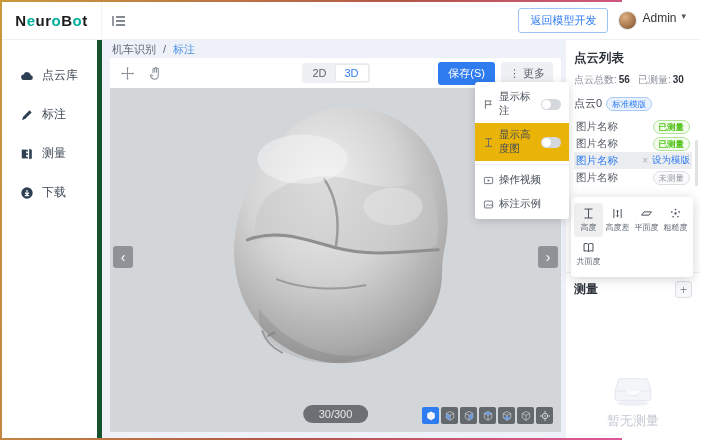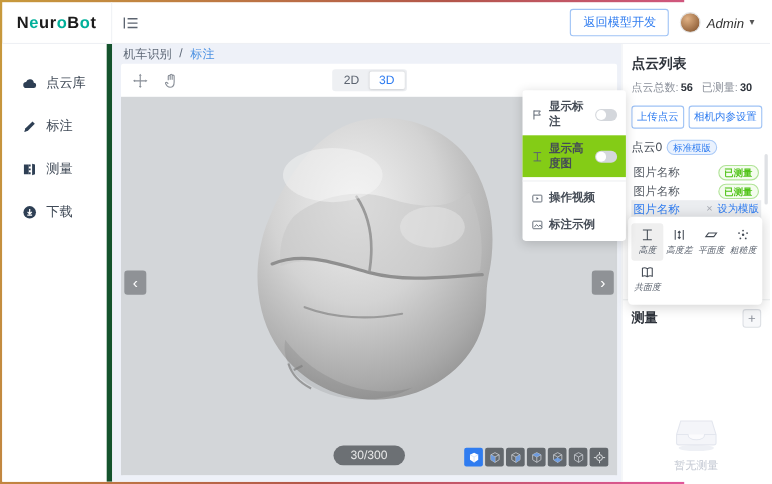--- a/index.html
+++ b/index.html
@@ -10,21 +10,21 @@
   .app { position:relative; width:698px; height:436px; background:#fff; overflow:hidden; display:flex; flex-direction:column; }
 
   
   .header { height:38px; display:flex; align-items:center; border-bottom:1px solid #eef0f4; flex:0 0 38px; }
   .logo-box { width:100px; height:100%; display:flex; align-items:center; justify-content:center; border-right:1px solid #f0f2f5; }
   .logo { font-size:15px; font-weight:bold; letter-spacing:.5px; color:#1b1b1b; }
   .logo .accent { color:#00b09a; }
   .collapse { margin-left:10px; cursor:pointer; display:flex; align-items:center; }
   .header-right { margin-left:auto; display:flex; align-items:center; gap:10px; padding-right:14px; }
   .btn-outline-blue { border:1px solid #9ec2f5; color:#2f7cf0; background:#fff; border-radius:3px; font-size:11px; padding:4px 11px; cursor:pointer; }
-  .user { display:flex; align-items:center; gap:5px; cursor:pointer;font-style:italic; }
+  .user { display:flex; align-items:flex-start; gap:5px; cursor:pointer; }
   .avatar { width:19px; height:19px; border-radius:50%; background:radial-gradient(circle at 35% 30%,#e0b184,#9a6a42 70%,#6d4628); border:1px solid #e2e2e2; }
   .caret { font-size:9px; color:#555; }
 
   
   .body { flex:1; display:flex; min-height:0; }
   .sidebar { width:100px; background:#fff; border-right:5px solid #14532d; padding-top:16px; }
   .side-item { display:flex; align-items:center; gap:8px; padding:11px 0 11px 18px; font-size:12px; color:#404a57; cursor:pointer; }
   .side-item svg { flex:0 0 auto; }
 
   .main { flex:1; background:#eef1f8; display:flex; flex-direction:column; min-width:0; }
@@ -44,23 +44,23 @@
   .viewport { flex:1; background:#d3d6d9; position:relative; overflow:hidden; }
   .nav-arrow { position:absolute; top:46%; width:20px; height:22px; background:rgba(130,134,138,.85); border:none; border-radius:3px; color:#fff; font-size:14px; line-height:20px; text-align:center; cursor:pointer; padding:0; }
   .nav-prev { left:3px; } .nav-next { right:3px; }
   .page-pill { position:absolute; left:50%; transform:translateX(-50%); bottom:9px; background:rgba(80,83,87,.78); color:#e8e8e8; font-size:11px; padding:3px 16px; border-radius:11px; }
   .view-btns { position:absolute; right:8px; bottom:8px; display:flex; gap:2px; }
   .vbtn { width:17px; height:17px; border:none; border-radius:2px; background:#63686d; display:flex; align-items:center; justify-content:center; cursor:pointer; padding:0; }
   .vbtn.active { background:#2f7cf0; }
 
   
   .menu { position:absolute; top:24px; right:-8px; width:94px; background:#fff; border-radius:3px;
-          box-shadow:0 2px 10px rgba(0,0,0,.16); padding:3px 0; z-index:30;font-weight:bold; }
+          box-shadow:0 2px 10px rgba(0,0,0,.16); padding:3px 0; z-index:30; }
   .menu-row { display:flex; align-items:center; gap:5px; padding:5px 8px; font-size:10.5px; color:#454c56; cursor:pointer; }
-  .menu-row.hl { background:#84cc16; }
+  .menu-row.hl { background:#eab308; }
   .menu-sep { border-top:1px solid #eef0f2; margin:3px 0; }
   .toggle { width:20px; height:11px; border-radius:6px; background:#d4d7dc; position:relative; margin-left:auto; flex:0 0 20px; }
   .toggle::after { content:""; position:absolute; top:1px; left:1px; width:9px; height:9px; border-radius:50%; background:#fff; }
   .mlabel { flex:1; }
 
   
   .panel { width:135px; background:#fff; border-left:1px solid #eef0f4; position:relative; padding:10px 8px 0 8px; font-size:11px; }
   .panel-title { font-size:12.5px; font-weight:bold; color:#2e333b; }
   .stats { display:flex; gap:8px; margin-top:6px; color:#8a8f99; font-size:10px; white-space:nowrap; }
   .stats b { color:#2e333b; margin-left:2px; }
@@ -77,31 +77,31 @@
   .img-row { display:flex; align-items:center; height:17px; padding:0 2px; color:#555b64; cursor:pointer; }
   .img-row .nm { flex:1; font-size:10.5px; }
   .img-row.sel { background:#ebedf0; }
   .img-row.sel .nm { color:#2f7cf0; }
   .row-x { color:#a9adb5; font-size:10px; margin-right:4px; cursor:pointer; }
   .row-action { color:#2f7cf0; font-size:9.5px; cursor:pointer; }
   .list-scroll { position:absolute; right:2px; top:100px; width:3px; height:46px; background:#dfe1e5; border-radius:2px; }
 
   .palette { position:absolute; left:5px; top:157px; width:122px; background:#fff; border-radius:4px;
              box-shadow:0 2px 12px rgba(0,0,0,.18); padding:6px 3px; z-index:20; }
-  .pal-grid { display:flex; flex-wrap:wrap;font-style:italic; }
+  .pal-grid { display:flex; flex-wrap:wrap; }
   .pal-cell { width:29px; display:flex; flex-direction:column; align-items:center; gap:2px; padding:4px 0; border-radius:3px; cursor:pointer; }
   .pal-cell.sel { background:#efefef; }
   .pal-cell span { font-size:8px; color:#5c6470; white-space:nowrap; }
 
   .measure-sec { position:absolute; left:0; right:0; top:232px; border-top:1px solid #eef0f2; padding:8px 8px 0 8px; display:flex; align-items:center; }
   .measure-title { font-size:12px; font-weight:bold; color:#2e333b; }
   .add-btn { margin-left:auto; width:17px; height:17px; border:1px solid #dcdfe4; background:#f7f8fa; border-radius:3px; color:#8a8f99; font-size:12px; line-height:14px; text-align:center; cursor:pointer; padding:0; }
 
   .empty { position:absolute; left:0; right:0; bottom:8px; display:flex; flex-direction:column; align-items:center; gap:4px; }
-  .empty-text { font-size:10px; color:#c3c8d2; }
+  .empty-text { font-size:13px; color:#c3c8d2; }
 </style>
 </head>
 <body>
 
 <div class="frame">
 <div class="app">
 
   <div class="header">
     <div class="logo-box">
       <div class="logo"><span>N</span><span class="accent">e</span><span>ur</span><span class="accent">o</span><span>B</span><span class="accent">o</span><span>t</span></div>
@@ -172,20 +172,27 @@
                 </svg>
           </div>
           <div class="tool-ic">
             <svg width="15" height="15" viewBox="0 0 16 16" fill="none" stroke="#8a9099" stroke-width="1.1">
                   <path d="M5.3 7.5V3.6a.95.95 0 0 1 1.9 0V7M7.2 6.8V2.6a.95.95 0 0 1 1.9 0v4.2M9.1 7V3.4a.95.95 0 0 1 1.9 0V9c0 3.2-1.4 5.2-4 5.2-2.1 0-3.3-1.3-4.3-3.5-.4-.9.7-1.7 1.5-1L5.3 10.8"></path>
                 </svg>
           </div>
           <div class="seg">
             <span>2D</span>
             <span class="on">3D</span>
+          </div>
+          <div class="toolbar-right">
+            <button class="btn-save">保存(S)</button>
+            <button class="btn-more">
+                  <span>⋮</span>
+                  <span>更多</span>
+                </button>
           </div>
 
           <div class="menu">
             <div class="menu-row">
               <svg width="11" height="11" viewBox="0 0 16 16" fill="none" stroke="#5c6470" stroke-width="1.3">
                     <path d="M3.5 2v12M3.5 2.8h8.5l-2.3 2.7 2.3 2.7H3.5"></path>
                   </svg>
               <span class="mlabel">显示标注</span>
               <span class="toggle"></span>
             </div>
@@ -291,24 +298,20 @@
         </div>
       </div>
     </div>
 
     <div class="panel">
       <div class="panel-title">点云列表</div>
       <div class="stats">
         <span><span>点云总数:</span><b>56</b></span>
         <span><span>已测量:</span><b>30</b></span>
       </div>
-      <div class="pbtns">
-        <button class="pbtn">上传点云</button>
-        <button class="pbtn">相机内参设置</button>
-      </div>
       <div class="cloud-row">
         <span>点云0</span>
         <span class="badge blue">标准模版</span>
       </div>
 
       <div class="img-list">
         <div class="img-row">
           <span class="nm">图片名称</span>
           <span class="badge green">已测量</span>
         </div>

